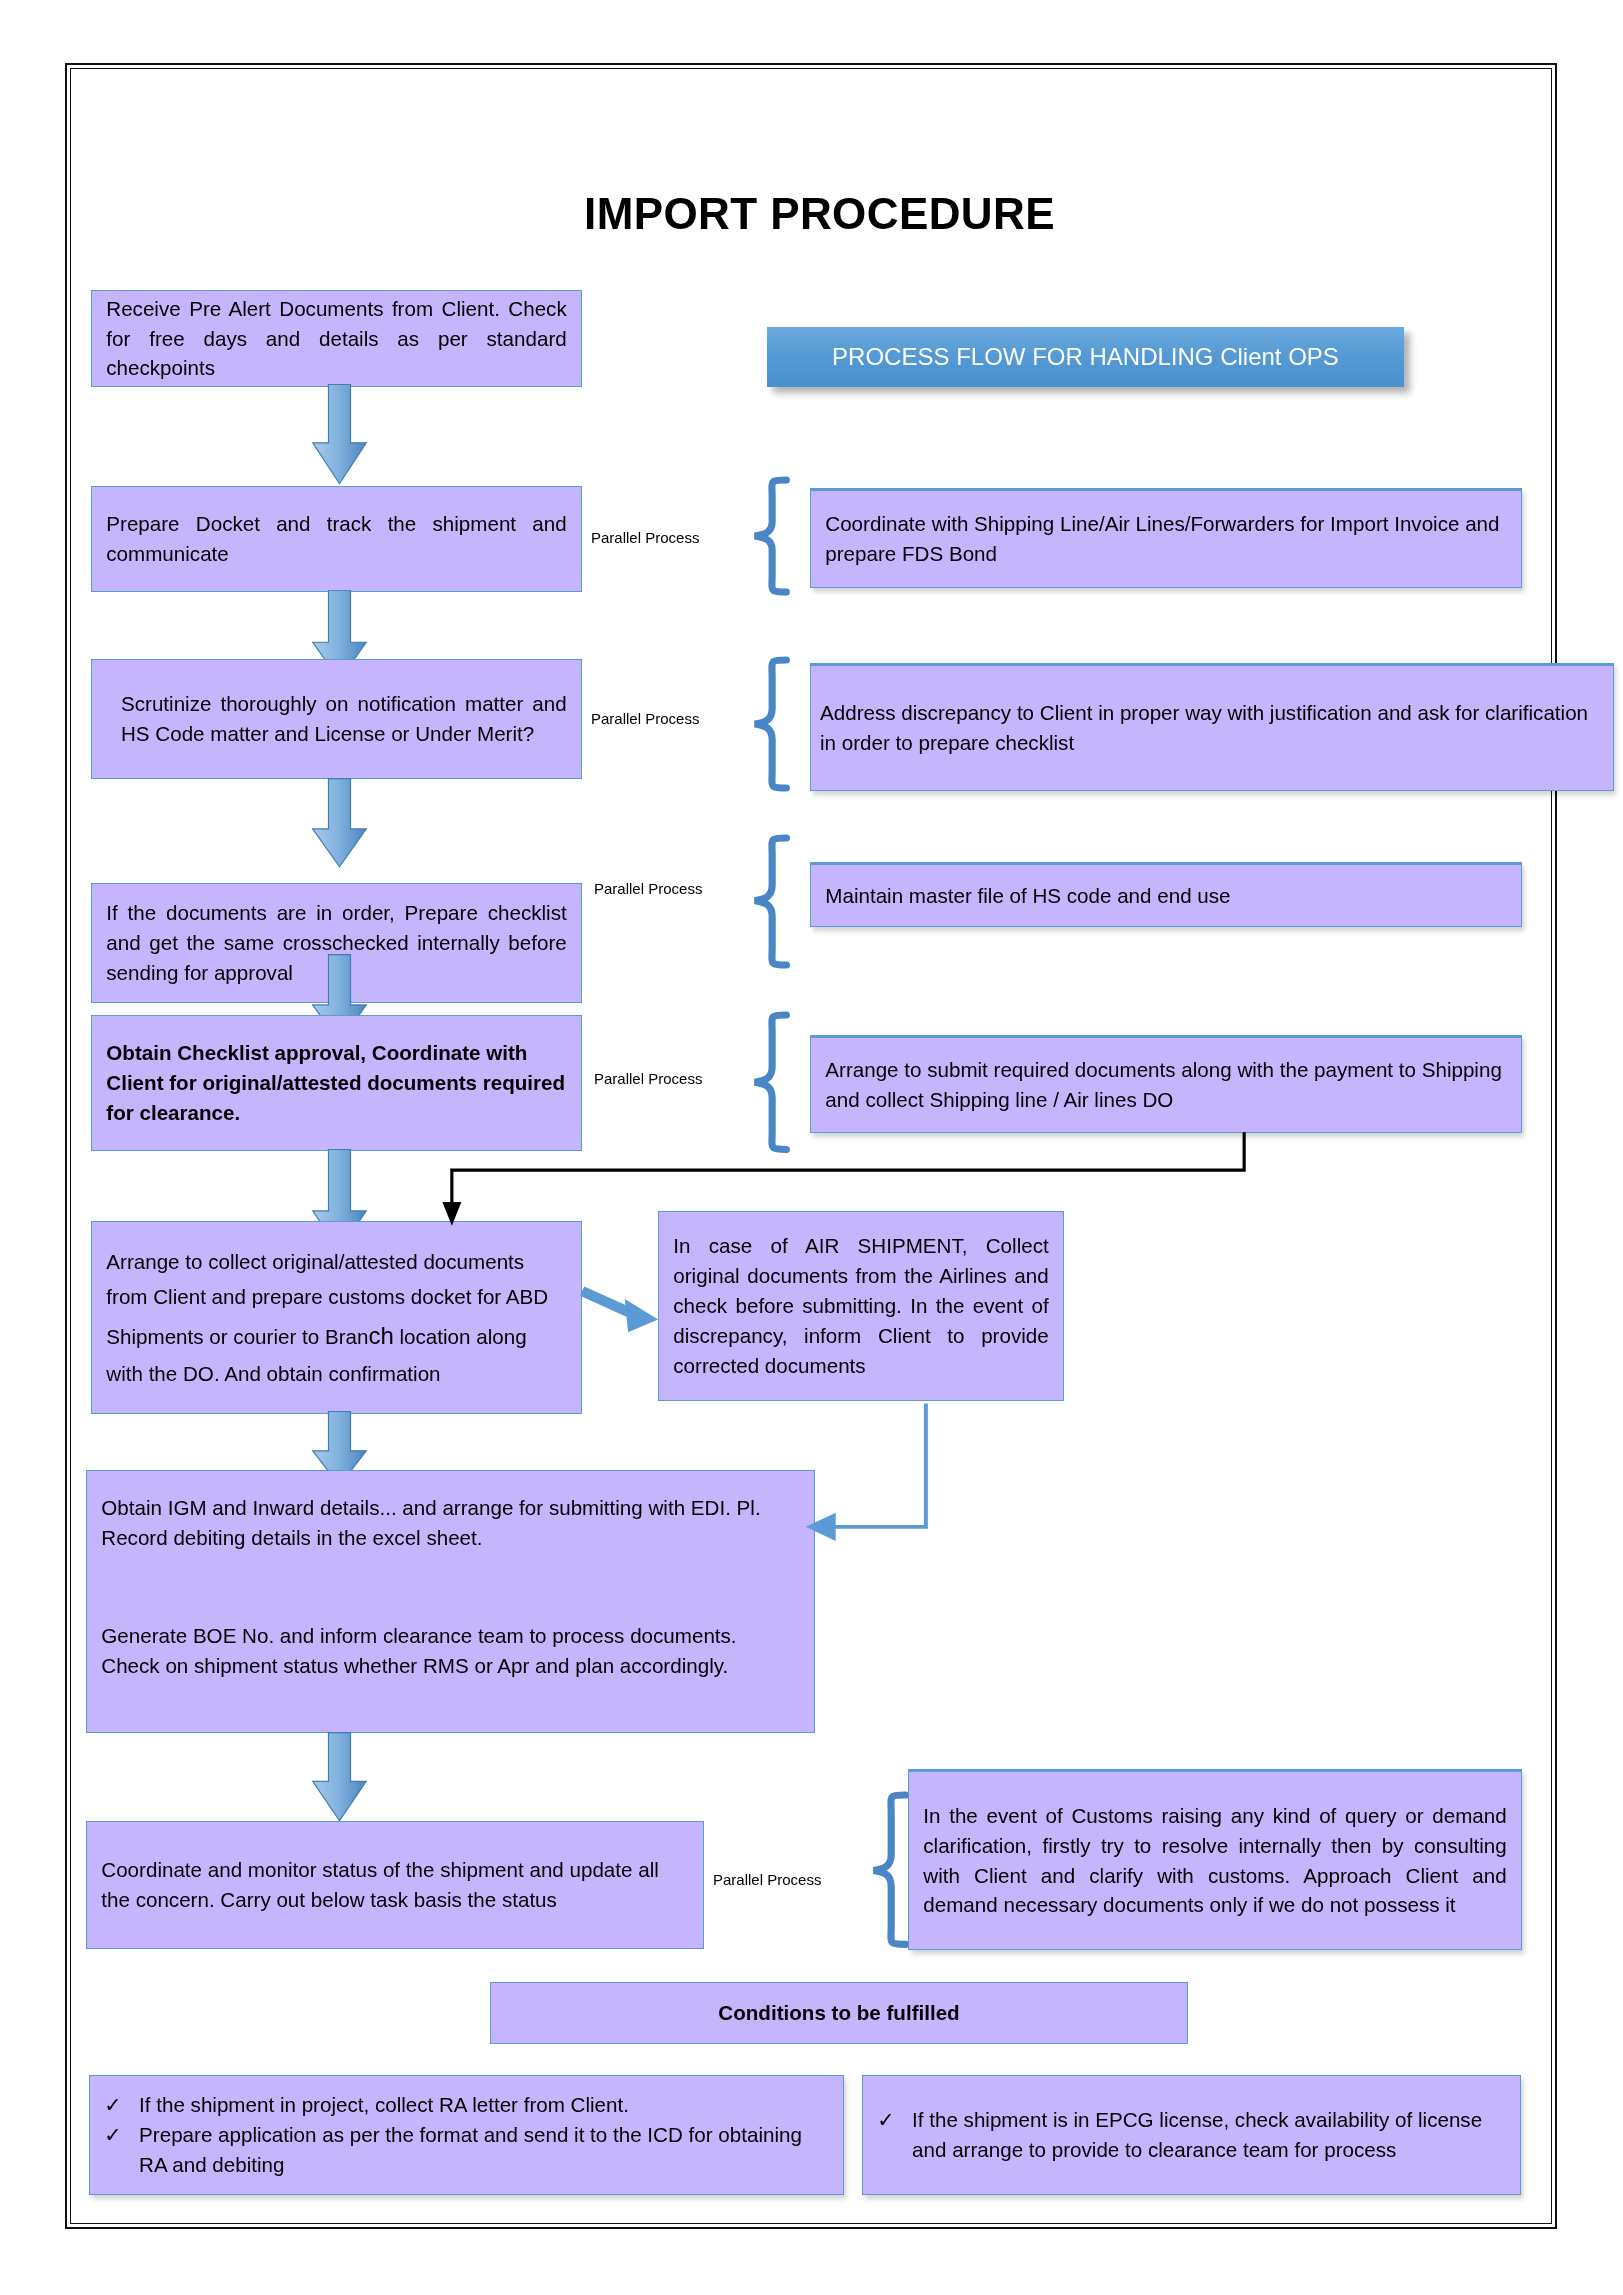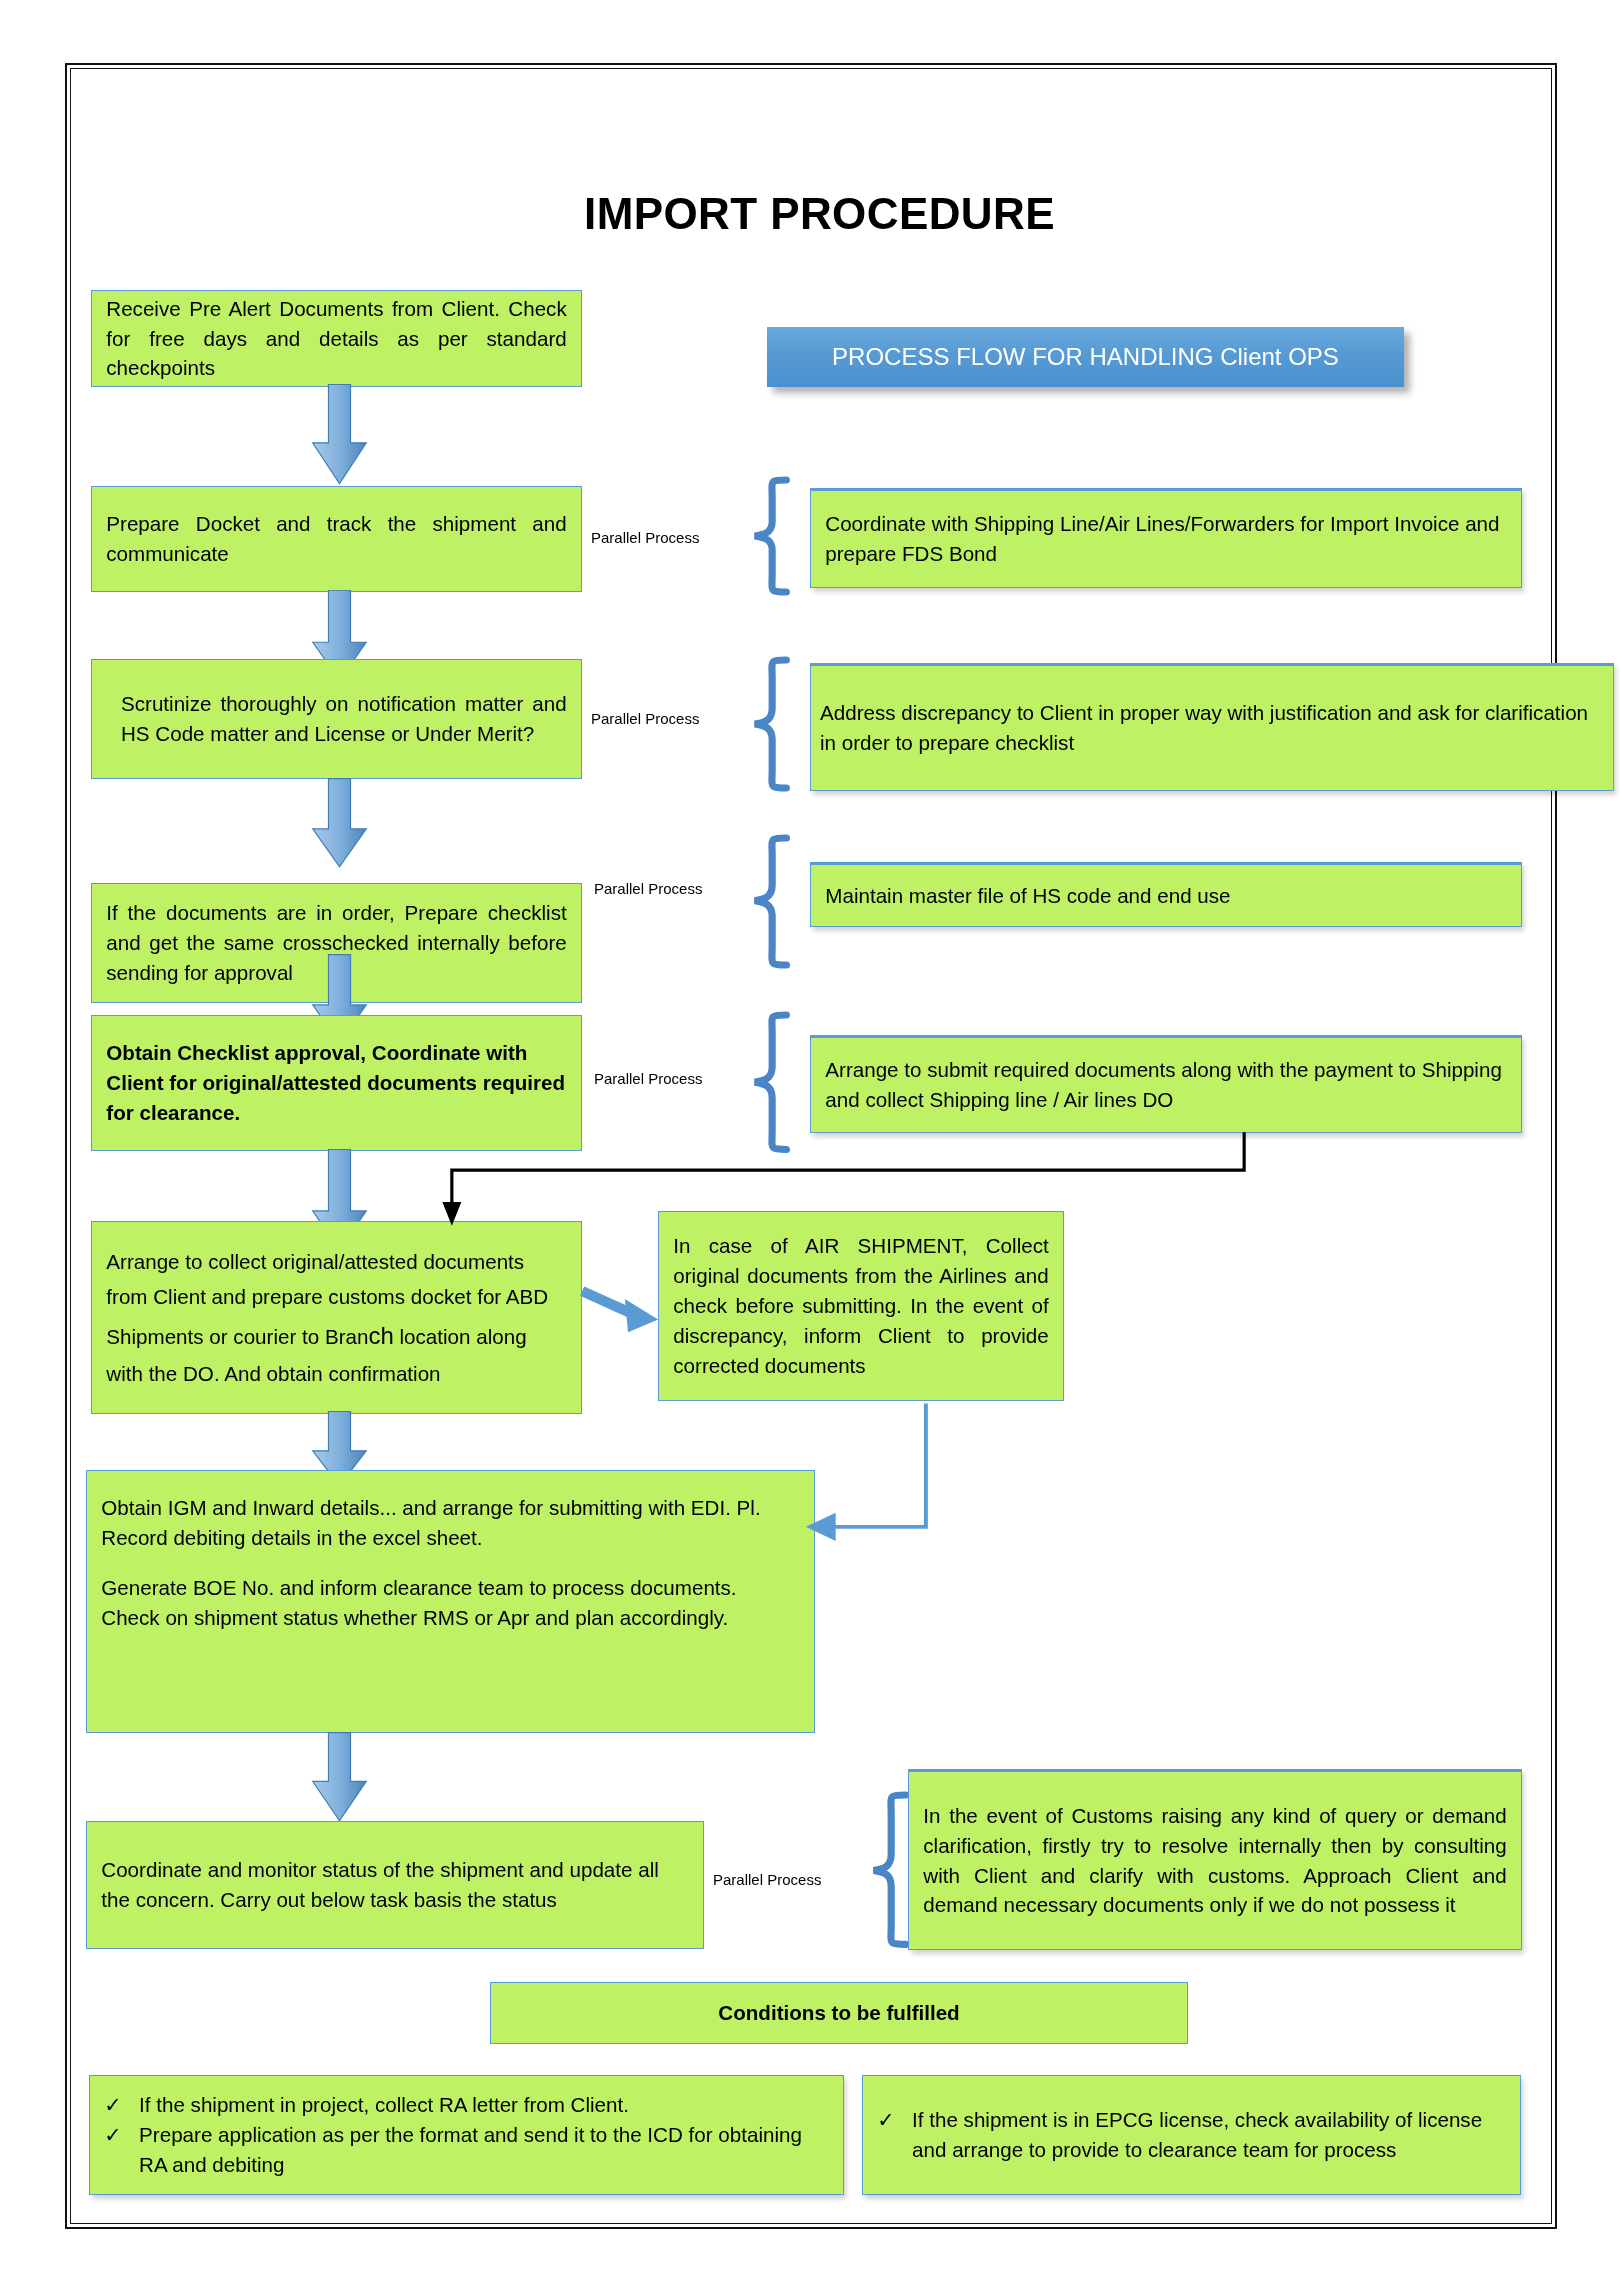--- a/index.html
+++ b/index.html
@@ -71,21 +71,21 @@
     display: flex;
     align-items: center;
     justify-content: center;
     box-sizing: border-box;
   }
 
   
   .box {
     position: absolute;
     box-sizing: border-box;
-    background: #bef264;
+    background: #c4b5fd;
     border: 1.6px solid #5b9bd5;
     color: #000000;
     font-size: 20.6px;
     line-height: 1.45;
     padding: 11px 14.3px;
     display: flex;
     flex-direction: column;
     justify-content: center;
   }
   .box.just { text-align: justify; text-align-last: left; }
@@ -195,21 +195,21 @@
   </svg>
 
   <div class="box" style="left:91px; top:1221px; width:491px; height:193px; line-height:1.72;">
     <span><span>Arrange to collect original/attested documents from Client and prepare customs docket for ABD Shipments or courier to Bran</span><span style="font-size:24px;">ch</span><span> location along with the DO. And obtain confirmation</span></span>
   </div>
 
   <svg class="down-arrow" style="left:308px; top:1411px;" width="63" height="78" viewBox="0 0 80 98">
     <polygon points="26,0 54,0 54,50 74,50 40,94 6,50 26,50" fill="url(#ag1)" stroke="#3e7cb1" stroke-width="1.5"></polygon>
   </svg>
 
-  <div class="box" style="left:86px; top:1470px; width:729px; height:263px; justify-content:flex-start; padding-top:22px;">
+  <div class="box" style="left:86px; top:1470px; width:729px; height:263px; justify-content:flex-start; padding-top:22px;gap:48px;">
     <p>Obtain IGM and Inward details... and arrange for submitting with EDI. Pl. Record debiting details in the excel sheet.</p>
     <p>Generate BOE No. and inform clearance team to process documents. Check on shipment status whether RMS or Apr and plan accordingly.</p>
   </div>
 
   <svg class="down-arrow" style="left:308px; top:1732px;" width="63" height="94" viewBox="0 0 80 118">
     <polygon points="26,0 54,0 54,62 74,62 40,112 6,62 26,62" fill="url(#ag1)" stroke="#3e7cb1" stroke-width="1.5"></polygon>
   </svg>
 
   <div class="box" style="left:86px; top:1821px; width:618px; height:128px;">
     <span>Coordinate and monitor status of the shipment and update all the concern. Carry out below task basis the status</span>

